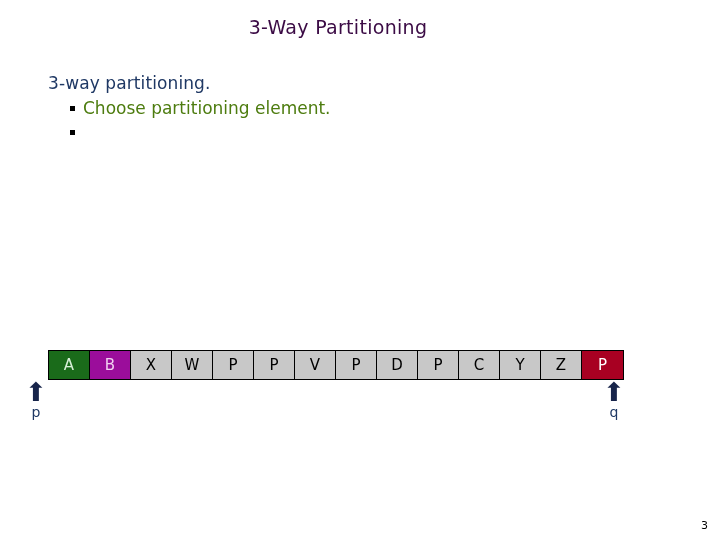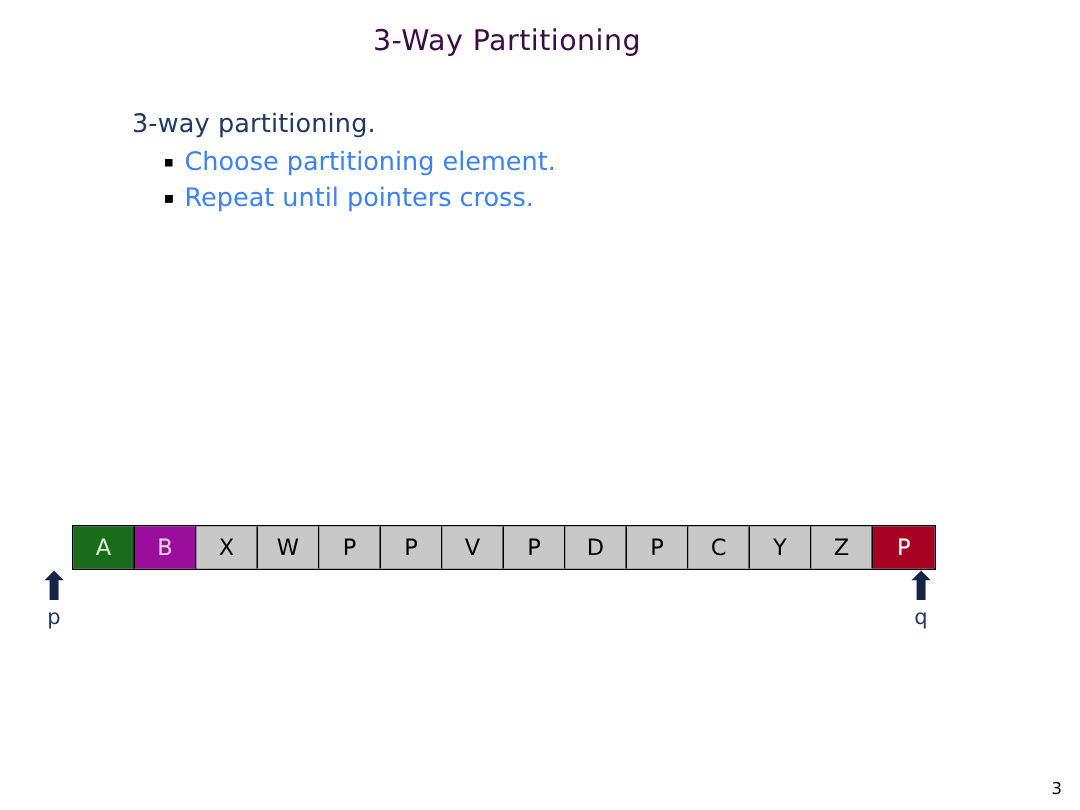--- a/index.html
+++ b/index.html
@@ -28,37 +28,36 @@
     letter-spacing: 0.3px;
     white-space: nowrap;
   }
 
   
   #body-block {
     position: absolute;
     left: 48px;
     top: 72px;
     width: 620px;
-    margin-left: 40px;
   }
   #lead-line {
     color: #1F3864;
     font-size: 17px;
     line-height: 22px;
     margin: 0 0 2px 0;
     letter-spacing: 0.1px;
   }
   ul.bullet-list {
     list-style: none;
     margin: 0;
     padding: 0;
   }
   ul.bullet-list li {
     position: relative;
-    color: #3b82f6;
+    color: #4d7c0f;
     font-size: 17px;
     line-height: 24px;
     padding-left: 35px;
     white-space: nowrap;
   }
   ul.bullet-list li .bullet-marker {
     position: absolute;
     left: 22px;
     top: 10px;
     width: 5px;
@@ -146,21 +145,20 @@
       <span>Choose partitioning element.</span>
     </li>
     <li>
       <span class="bullet-marker"></span>
     </li>
     <li>
       <span class="bullet-marker"></span>
     </li>
     <li>
       <span class="bullet-marker"></span>
-      <span>Repeat until pointers cross.</span>
     </li>
   </ul>
 
 </div>
 
 <div id="array-row">
     <div class="array-cell green">A</div>
     <div class="array-cell purple">B</div>
     <div class="array-cell">X</div>
     <div class="array-cell">W</div>

